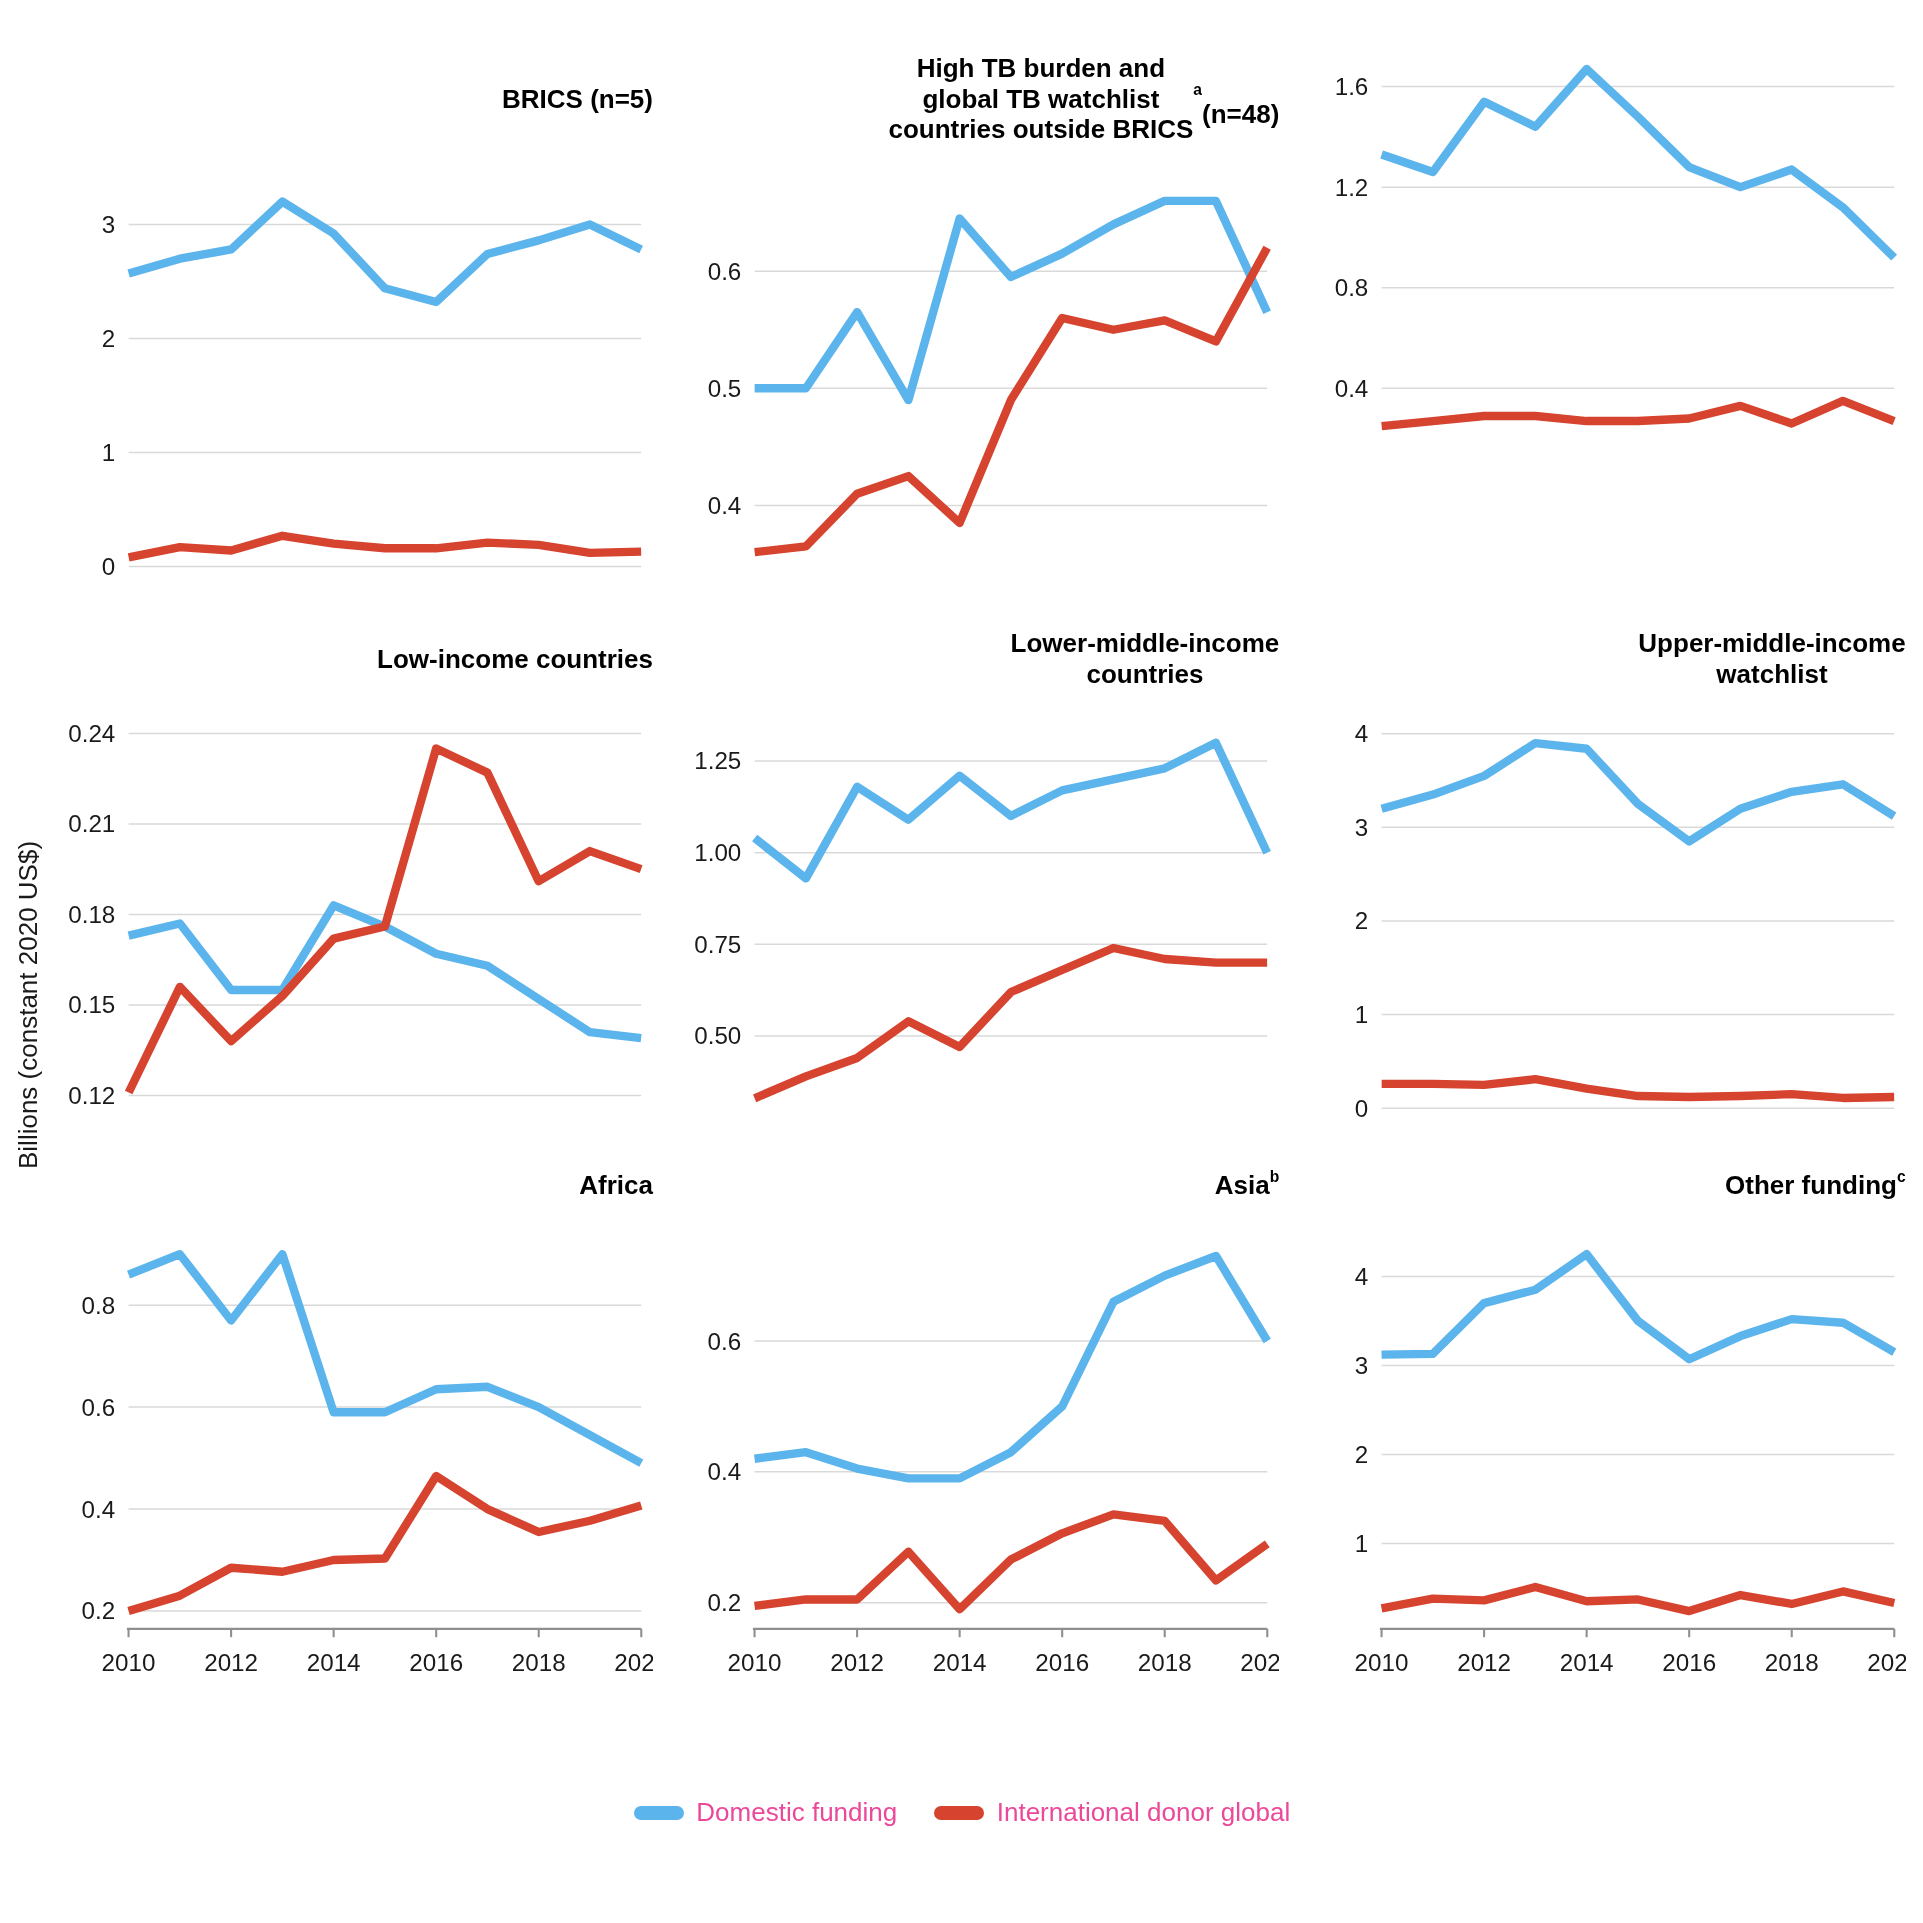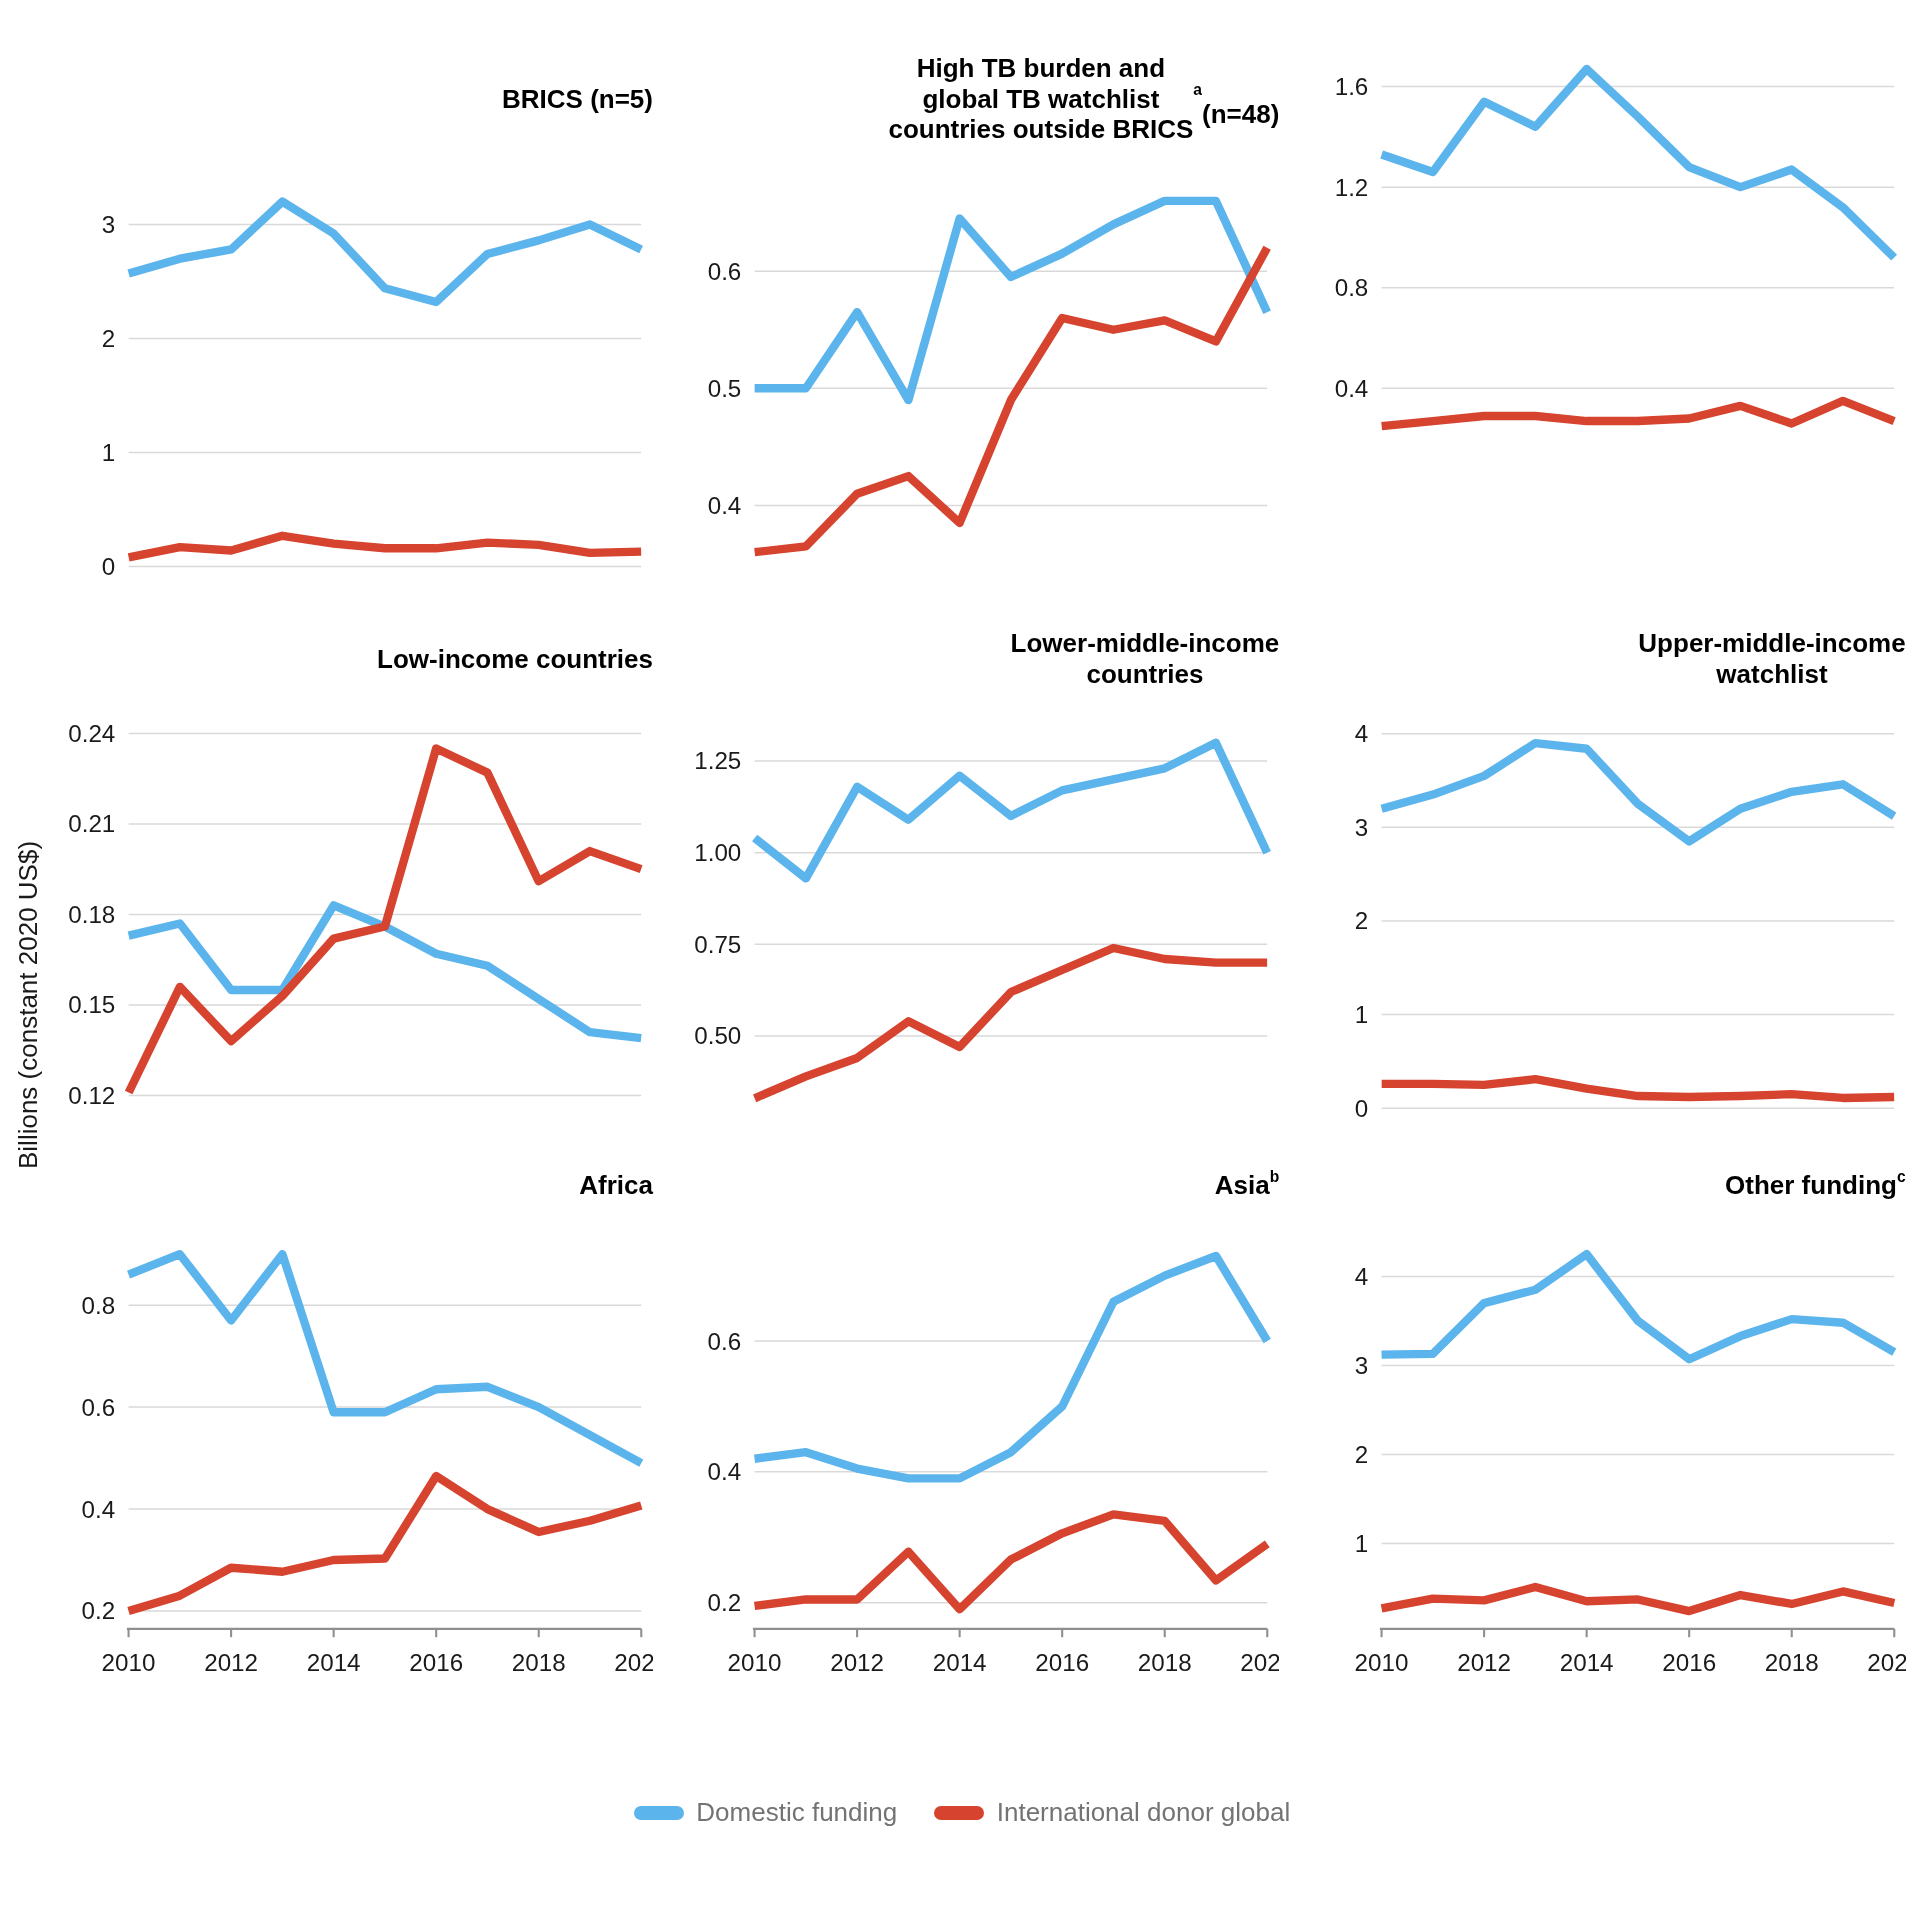--- a/index.html
+++ b/index.html
@@ -25,21 +25,21 @@
     position:absolute;left:13.4px;top:1169px;
     transform:rotate(-90deg);transform-origin:0 0;
     font-size:26px;white-space:nowrap;color:#1a1a1a;
   }
   .legend{
     position:absolute;left:0;top:1797px;width:100%;
     display:flex;justify-content:center;align-items:center;gap:37px;
   }
   .legend-item{display:flex;align-items:center;gap:12.5px;}
   .legend-swatch{width:50px;height:14px;border-radius:7.5px;display:inline-block;}
-  .legend-label{font-size:26px;color:#737373;}
+  .legend-label{font-size:26px;color:#ec4899;}
 </style>
 </head>
 <body>
 
 <div class="y-label">Billions (constant 2020 US$)</div>
 
 <div class="charts">
 
   <div class="cell r1">
     <div class="chart-title"><span>BRICS (n=5)</span><sup></sup><span></span></div>

